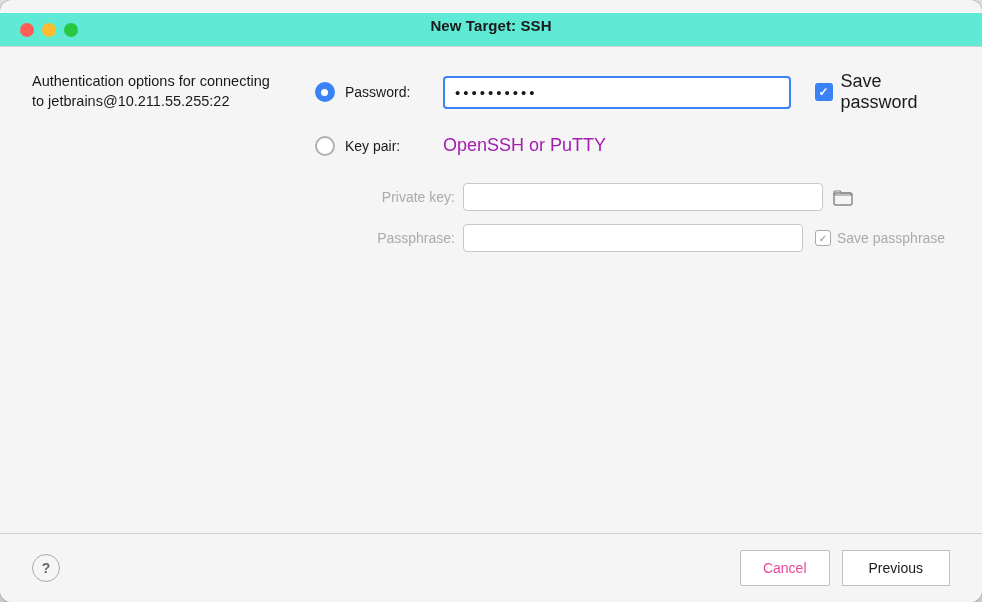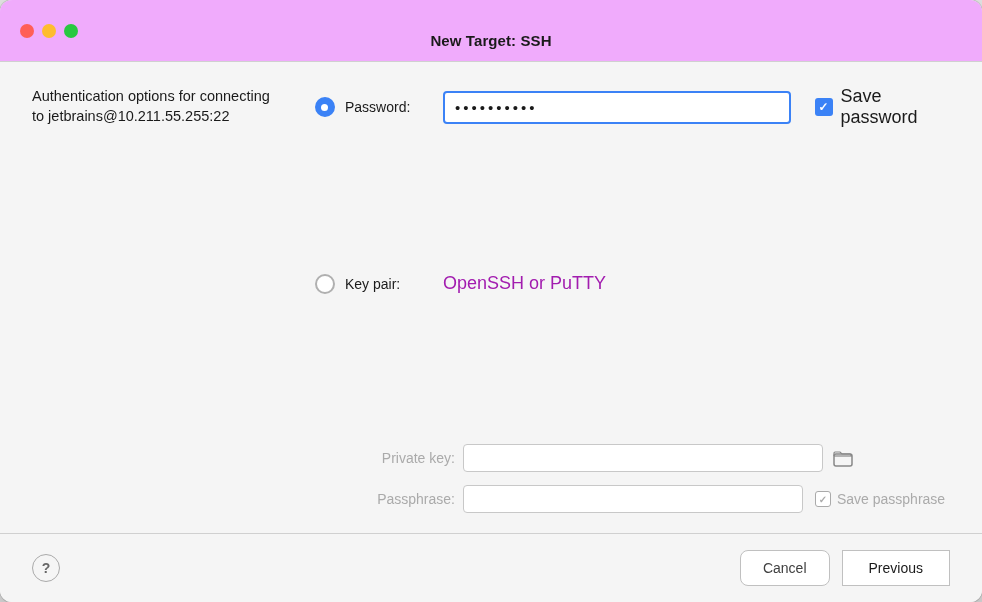--- a/index.html
+++ b/index.html
@@ -26,23 +26,24 @@
       display: flex;
       flex-direction: column;
       overflow: hidden;
       position: relative;
     }
 
     .titlebar {
       display: flex;
       align-items: center;
       justify-content: center;
-      padding: 32px 20px 12px;
+      padding: 4px 20px 12px;
       position: relative;
-      background: #f0abfc;
+      background: #5eead4;
+      margin-top: 13px;
     }
 
     .window-controls {
       display: flex;
       gap: 8px;
       position: absolute;
       left: 20px;
       top: 50%;
       transform: translateY(-50%);
     }
@@ -83,23 +84,22 @@
       font-size: 14.5px;
       color: #1a1a1a;
       margin-bottom: 30px;
       line-height: 1.4;
     }
 
     .form-area {
       flex: 1;
       display: flex;
       flex-direction: column;
-      gap: 16px;
+      gap: 4px;
       padding-left: 40px;
-      justify-content: space-between;
     }
 
     .form-row {
       display: flex;
       align-items: center;
       margin-bottom: 18px;
     }
 
     .radio-btn {
       width: 20px;
@@ -302,24 +302,24 @@
     .footer-right {
       margin-left: auto;
       display: flex;
       gap: 12px;
       align-items: center;
     }
 
     .cancel-btn {
       padding: 9px 22px;
       border: 1px solid #c0c0c0;
-      border-radius: 8px;
-      background: white;
-      font-size: 14px;
-      color: #404040;
+      border-radius: 2px;
+      background: white;
+      font-size: 14px;
+      color: #ec4899;
       cursor: pointer;
       font-family: inherit;
     }
 
     .previous-btn {
       padding: 9px 26px;
       border: 1px solid #c0c0c0;
       border-radius: 0;
       background: white;
       font-size: 14px;

